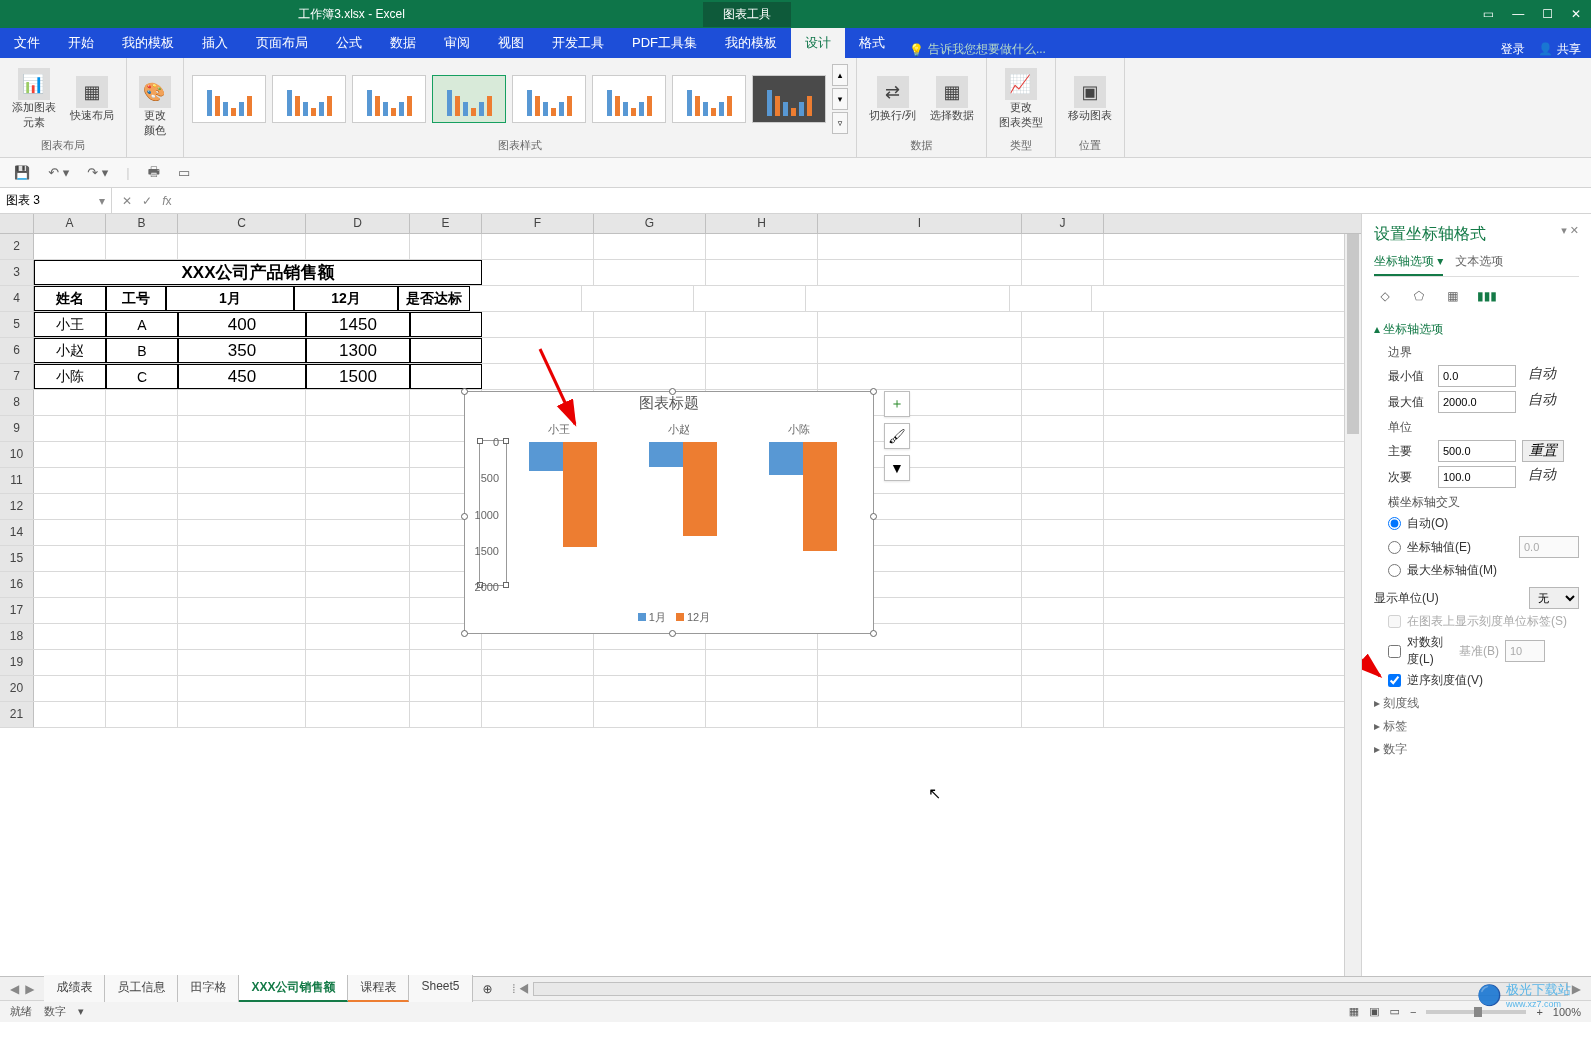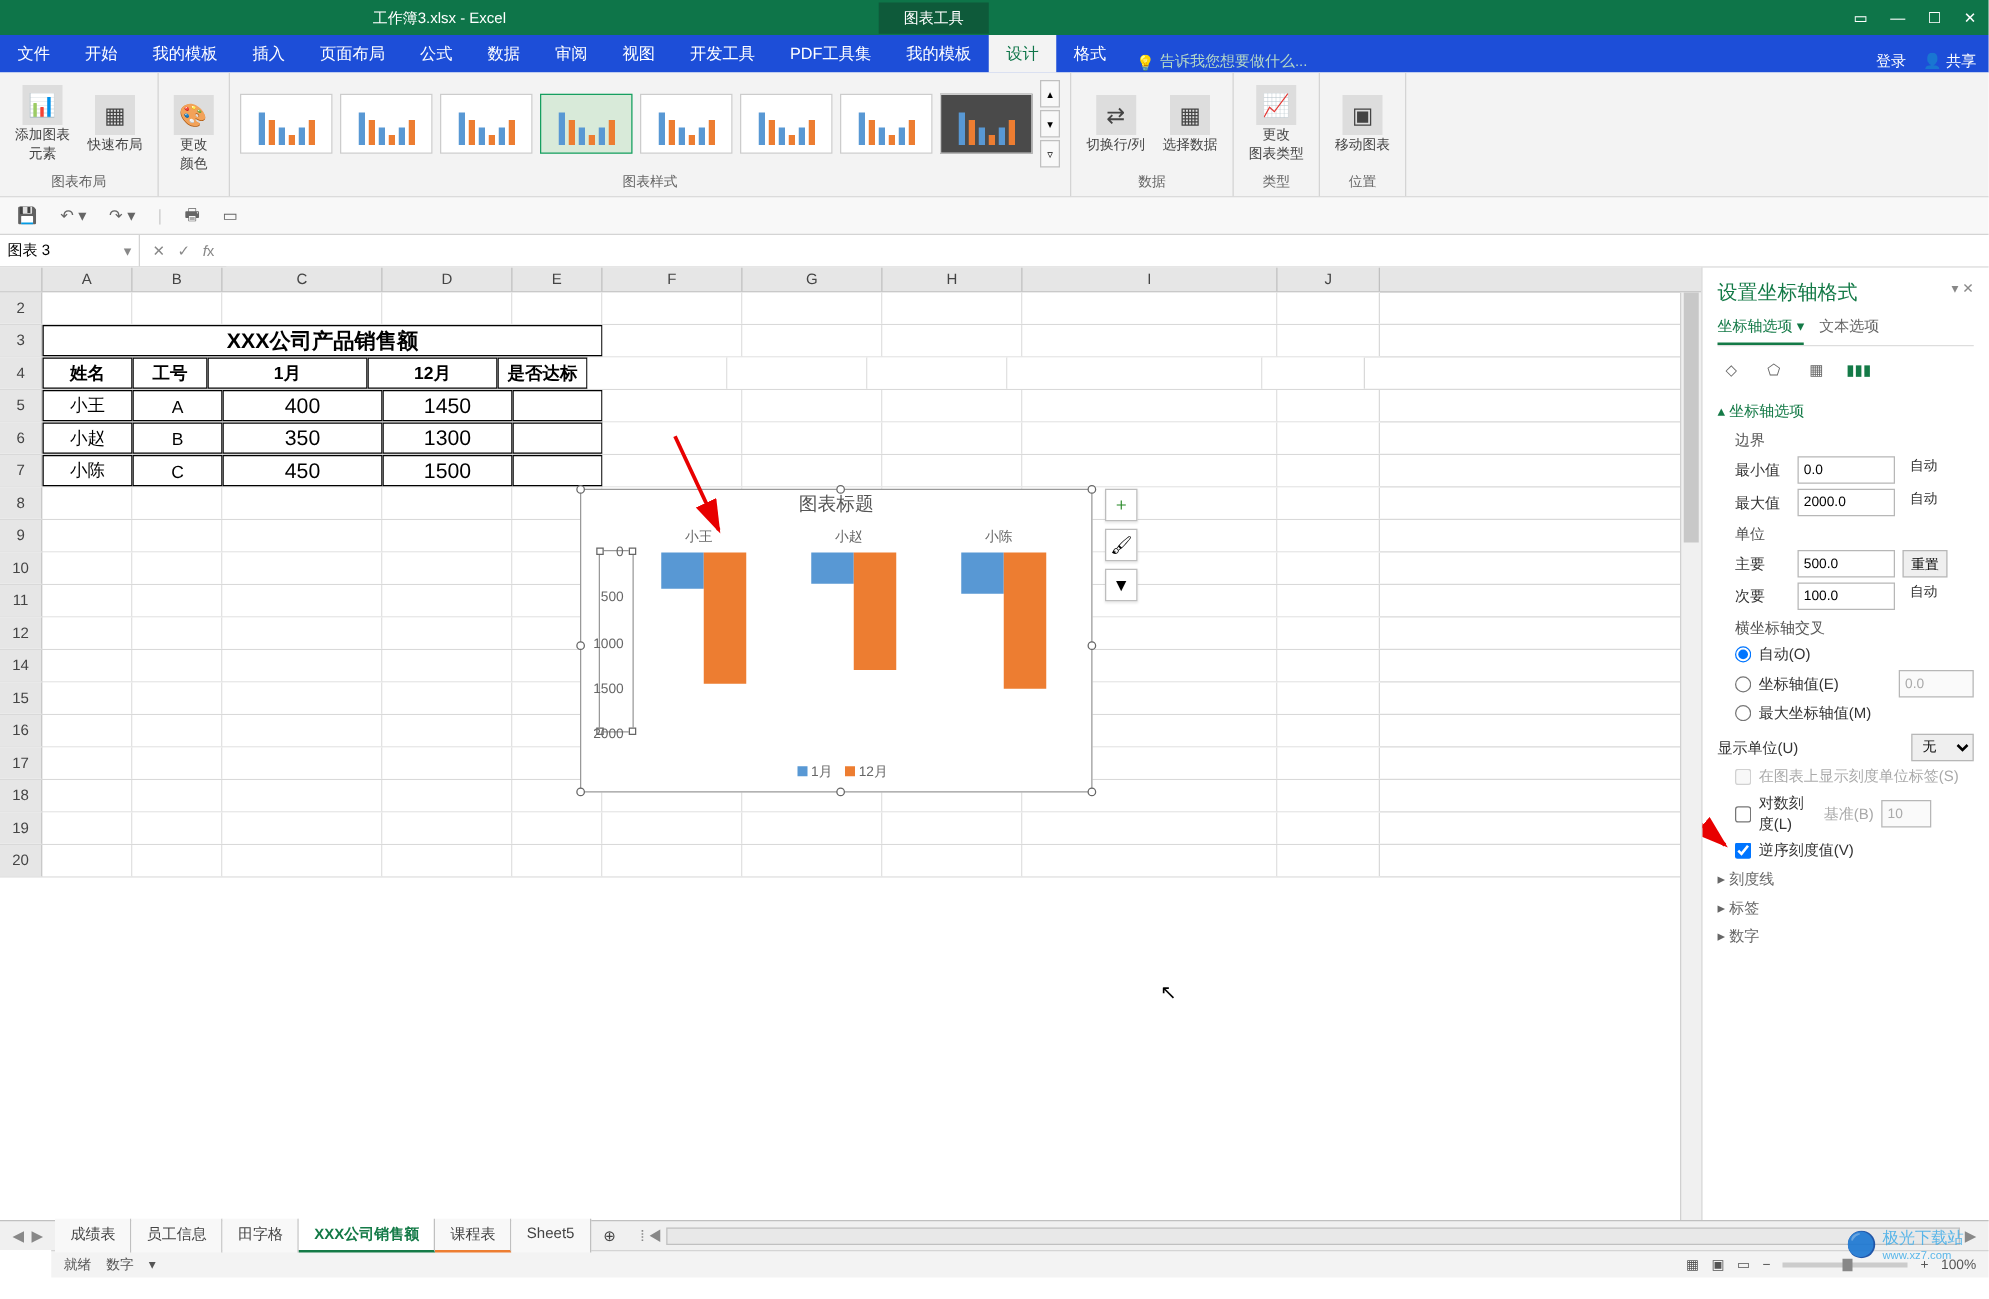--- a/index.html
+++ b/index.html
@@ -52,21 +52,21 @@
 .side-tab { padding: 4px 0; cursor: pointer; color: #666;}
 .side-tab.active { color: #147a47; border-bottom: 2px solid #147a47;}
 .icon-row { display: flex; gap: 12px; margin: 8px 0 14px; }
 .icon-row .ico { width: 22px; height: 22px; display:flex; align-items:center; justify-content:center; cursor: pointer; color:#666;}
 .icon-row .ico.active { color: #147a47;}
 .panel-section-head { color: #147a47; font-size: 12px; cursor: pointer; margin: 6px 0;}
 .panel-section-head.collapsed { color: #666;}
 .panel-label { font-size: 12px; color: #555; margin: 6px 0 4px;}
 .panel-row { display: flex; align-items: center; gap: 6px; margin: 4px 0;}
 .panel-input { width: 78px; height: 22px; border: 1px solid #b7b7b7; font-size: 11px; padding: 0 4px;}
-.panel-btn { height: 22px; border: 1px solid #b7b7b7; background: #efefef; font-size: 11px; padding: 0 6px; cursor: pointer;}
+.panel-btn { height: 22px; border: 1px solid #b7b7b7; background: #efefef; font-size: 14px; padding: 0 6px; cursor: pointer; font-style: italic;}
 .panel-indent { margin-left: 14px;}
 .radio-row, .check-row { display: flex; align-items: center; gap: 6px; margin: 4px 0 4px 14px; font-size: 12px;}
 
 
 .col-headers { display: flex; height: 20px; background: #e6e6e6; border-bottom: 1px solid #c0c0c0; font-size: 12px; color: #444;}
 .corner { width: 34px; border-right: 1px solid #c0c0c0; background: #e6e6e6;}
 .col-h { border-right: 1px solid #c0c0c0; text-align: center; line-height: 19px;}
 .rows { position: relative;}
 .row { display: flex; height: 26px; border-bottom: 1px solid #d9d9d9;}
 .row-h { width: 34px; background: #e6e6e6; border-right: 1px solid #c0c0c0; text-align: center; font-size: 12px; color: #444; line-height: 25px;}
@@ -101,21 +101,21 @@
 .sheet-tabs { height: 24px; border-top: 1px solid #c0c0c0; background: #f0f0f0; display: flex; align-items: center; font-size: 12px; color: #444;}
 .nav-arrows { display: flex; gap: 6px; padding: 0 10px; color: #888;}
 .sheet-tab { padding: 4px 12px; border-right: 1px solid #c0c0c0; cursor: pointer; background: #f8f8f8;}
 .sheet-tab.active { background: #fff; border-bottom: 2px solid #147a47; color: #147a47; font-weight: bold;}
 .sheet-tab.orange-tab { border-bottom: 2px solid #ed7d31;}
 .add-sheet { padding: 0 10px; cursor: pointer;}
 .hscroll-area { flex: 1; display: flex; align-items: center; padding: 0 10px;}
 .hscroll-track { flex: 1; height: 14px; background: #e8e8e8; border: 1px solid #c0c0c0; position: relative;}
 
 
-.statusbar { height: 22px; background: #f3f3f3; border-top: 1px solid #d4d4d4; display: flex; align-items: center; font-size: 11px; color: #555; padding: 0 10px; margin-left: 41px;}
+.statusbar { height: 22px; background: #f3f3f3; border-top: 1px solid #d4d4d4; display: flex; align-items: center; font-size: 11px; color: #555; padding: 0 10px;}
 .statusbar-right { margin-left: auto; display: flex; gap: 10px; align-items: center;}
 .zoom-slider { width: 100px; height: 4px; background: #ccc; position: relative;}
 .zoom-thumb { position: absolute; left: 48px; top: -3px; width: 8px; height: 10px; background: #888;}
 
 
 .vscroll { position: absolute; right: 0; top: 20px; bottom: 0; width: 17px; background: #f0f0f0; border-left: 1px solid #d0d0d0;}
 .vscroll-thumb { position: absolute; top: 0; left: 2px; right: 2px; height: 200px; background: #c8c8c8;}
 
 .watermark { position: absolute; right: 20px; bottom: 30px; font-size: 13px; color: #4ab0e8; opacity: 0.9; display: flex; align-items: center; gap: 4px;}
 .watermark-sub { font-size: 9px; color: #4ab0e8;}
@@ -556,20 +556,33 @@
           <div class="cell" style="width: 72px;"></div>
           <div class="cell" style="width: 128px;"></div>
           <div class="cell" style="width: 104px;"></div>
           <div class="cell" style="width: 72px;"></div>
           <div class="cell" style="width: 112px;"></div>
           <div class="cell" style="width: 112px;"></div>
           <div class="cell" style="width: 112px;"></div>
           <div class="cell" style="width: 204px;"></div>
           <div class="cell" style="width: 82px;"></div>
         </div>
+        <div class="row">
+          <div class="row-h">21</div>
+          <div class="cell" style="width: 72px;"></div>
+          <div class="cell" style="width: 72px;"></div>
+          <div class="cell" style="width: 128px;"></div>
+          <div class="cell" style="width: 104px;"></div>
+          <div class="cell" style="width: 72px;"></div>
+          <div class="cell" style="width: 112px;"></div>
+          <div class="cell" style="width: 112px;"></div>
+          <div class="cell" style="width: 112px;"></div>
+          <div class="cell" style="width: 204px;"></div>
+          <div class="cell" style="width: 82px;"></div>
+        </div>
       </div>
 
     <div class="chart-obj">
       <div class="chart-title">图表标题</div>
       <div class="axis-sel">
         <div class="axis-sel-h" style="top:-3px;left:-3px"></div>
         <div class="axis-sel-h" style="top:-3px;right:-3px"></div>
         <div class="axis-sel-h" style="bottom:-3px;left:-3px"></div>
         <div class="axis-sel-h" style="bottom:-3px;right:-3px"></div>
       </div>

